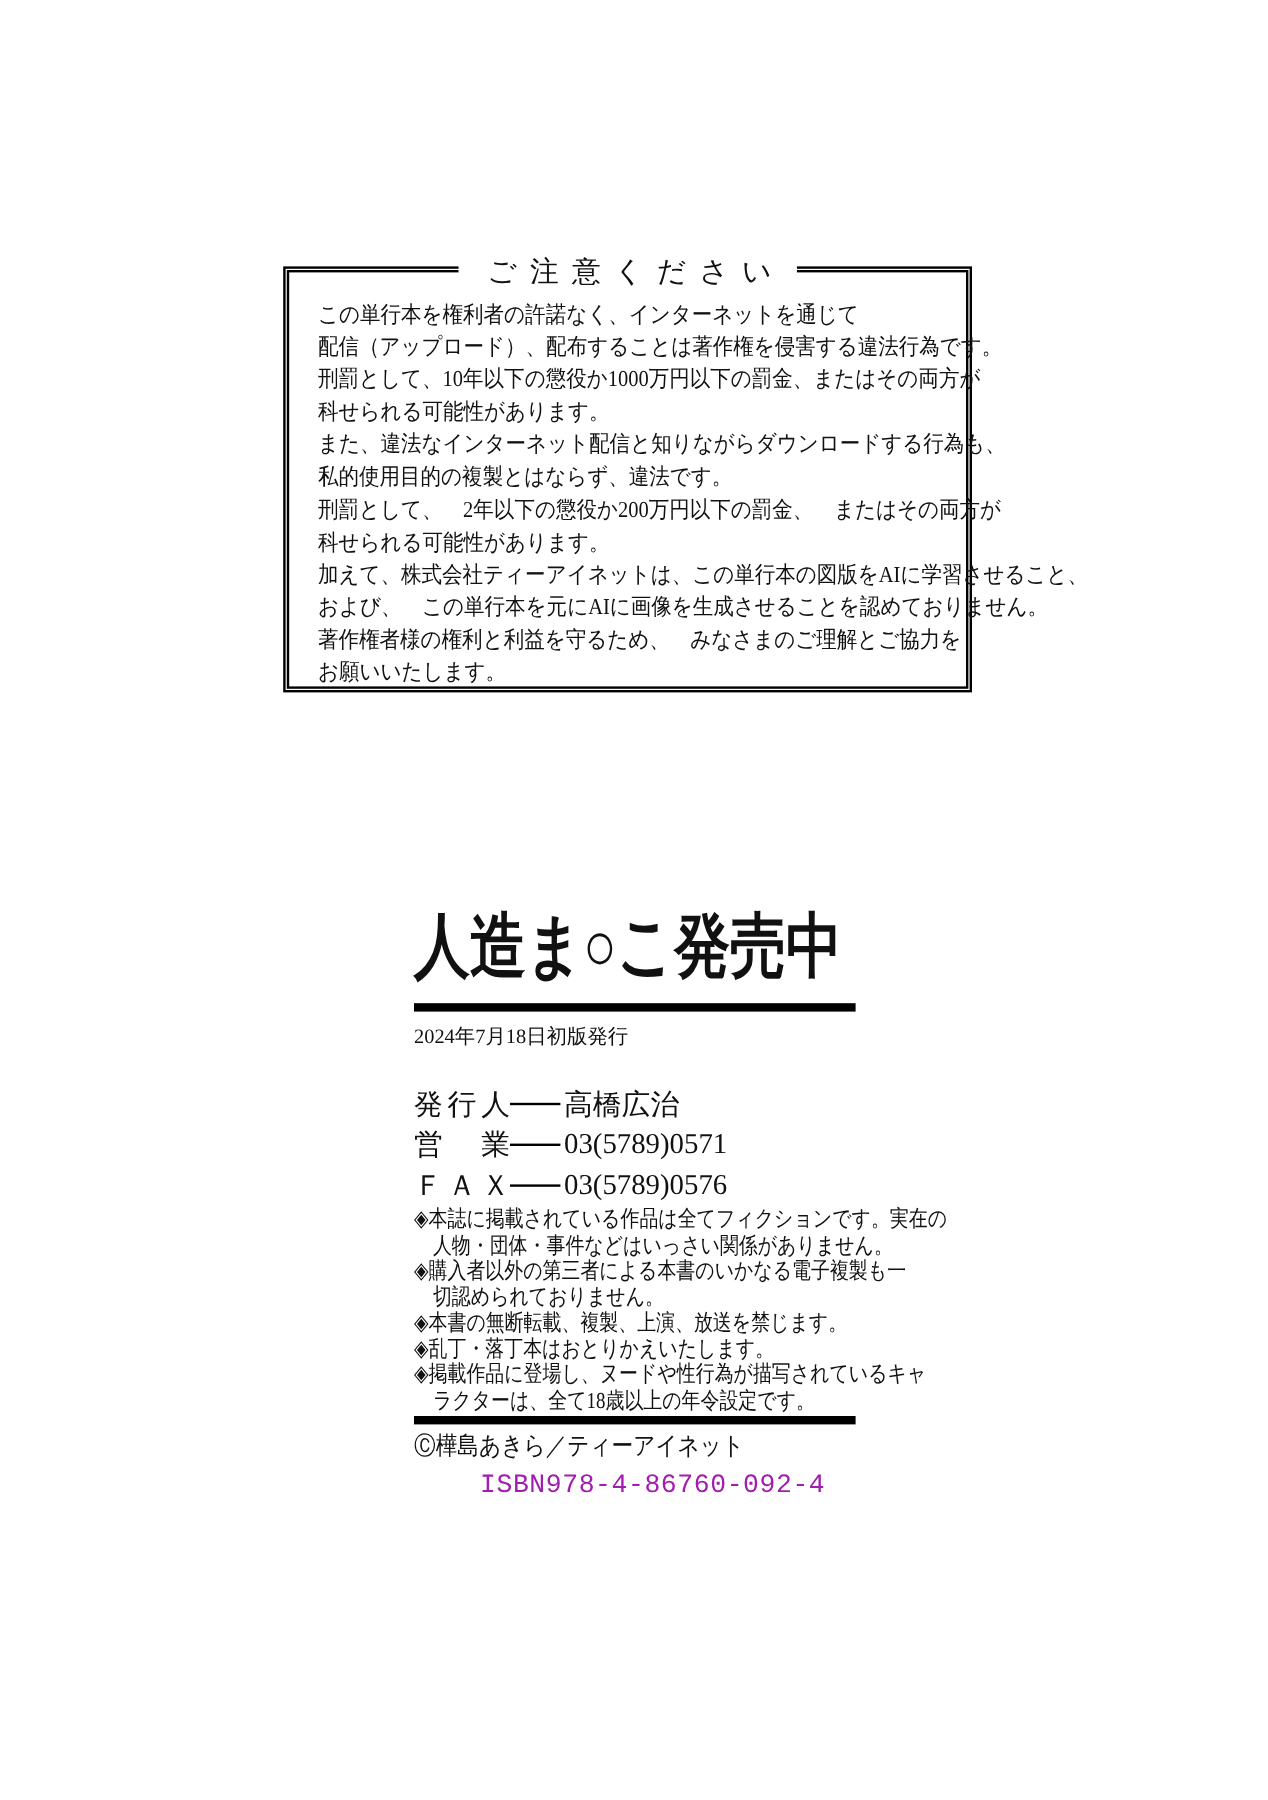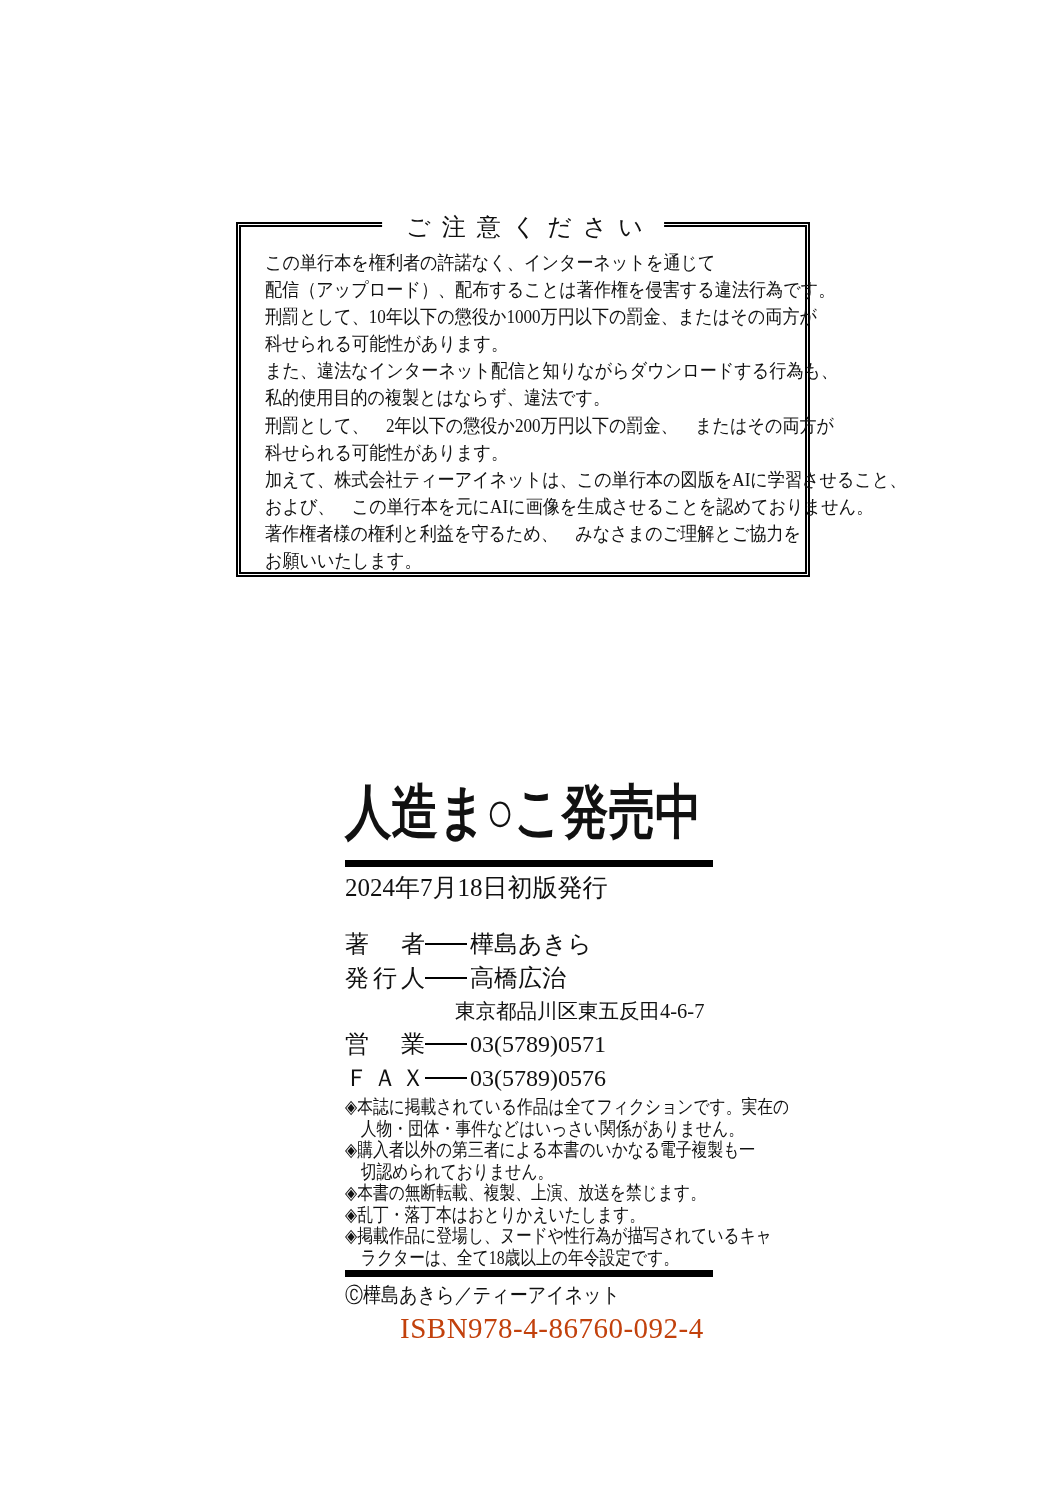--- a/index.html
+++ b/index.html
@@ -42,35 +42,35 @@
     line-height: 27.1px;
     white-space: pre;
     transform: scaleX(0.9);
     transform-origin: 0 0;
   }
 
   
   .colophon {
     position: absolute;
     left: 345px;
-    top: 738px;
+    top: 714px;
     width: 380px;
   }
   .book-title {
     margin: 0;
     font-size: 59px;
     line-height: 70px;
     font-weight: bold;
     white-space: nowrap;
     transform: scaleX(0.79);
     transform-origin: 0 50%;
   }
   .rule { width: 368px; height: 7px; background: #000; }
   .title-rule { margin-top: 13px; }
-  .pub-date { margin-top: 7px; font-size: 25px; line-height: 28px; }
+  .pub-date { margin-top: 7px; font-size: 17px; line-height: 28px; }
 
   .rows { margin-top: 25px; }
   .row { display: flex; align-items: center; height: 34px; font-size: 24px; }
   .row .label {
     display: inline-block;
     width: 80px;
     flex: none;
     text-align: justify;
     text-align-last: justify;
   }
@@ -89,25 +89,25 @@
   .copyright {
     margin-top: 5px;
     font-size: 21px;
     line-height: 26px;
     white-space: nowrap;
     transform: scaleX(0.86);
     transform-origin: 0 0;
   }
   .isbn {
     margin: 4px 0 0 55px;
-    font-family: Liberation Serif, serif;
-    font-size: 29px;
+    font-family: Liberation Mono, monospace;
+    font-size: 22px;
     line-height: 32px;
     letter-spacing: 0.5px;
-    color: #c2410c;
+    color: #a21caf;
   }
 </style>
 </head>
 <body>
 
 <div class="page">
 
   <section class="notice-box">
     <div class="notice-title">ご注意ください</div>
     <div class="notice-body">この単行本を権利者の許諾なく、インターネットを通じて
@@ -127,37 +127,29 @@
   <section class="colophon">
 
     <h1 class="book-title">人造ま○こ発売中</h1>
 
     <div class="rule title-rule"></div>
 
     <div class="pub-date">2024年7月18日初版発行</div>
 
     <div class="rows">
 
-      <div class="row">
-        <span class="label">著　者</span>
-        <span class="dash"></span>
-        <span class="value">樺島あきら</span>
-      </div>
 
       <div class="row">
         <span class="label">発行人</span>
         <span class="dash"></span>
         <span class="value">高橋広治</span>
       </div>
 
 
 
-      <div class="row addr">
-        <span class="value">東京都品川区東五反田4-6-7</span>
-      </div>
 
 
       <div class="row">
         <span class="label">営　業</span>
         <span class="dash"></span>
         <span class="value">03(5789)0571</span>
       </div>
 
       <div class="row">
         <span class="label">ＦＡＸ</span>

